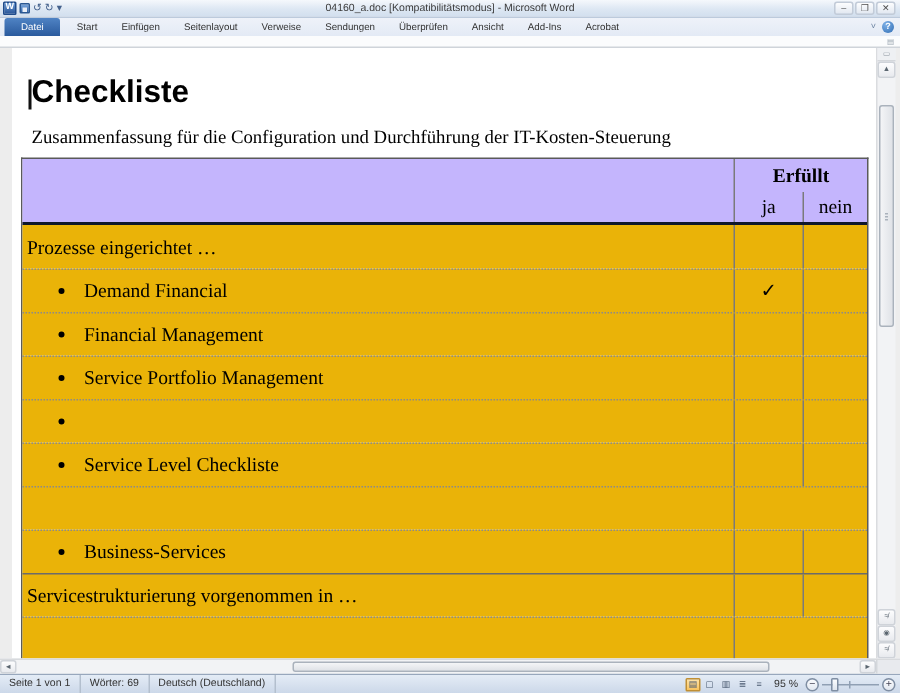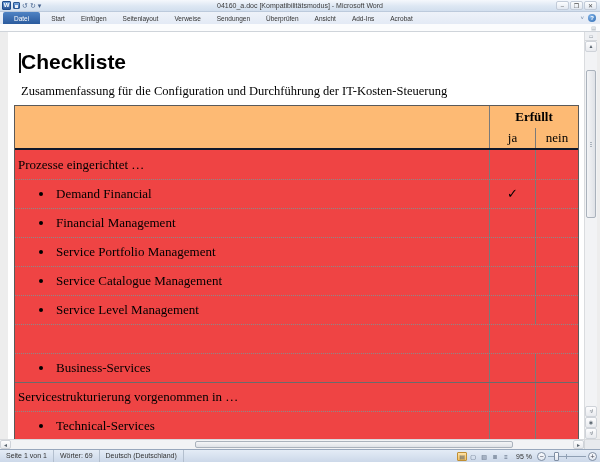--- a/index.html
+++ b/index.html
@@ -32,26 +32,26 @@
 
   
   .docarea{flex:1 1 auto;position:relative;background:#ededed;overflow:hidden;}
   .page{position:absolute;left:8px;top:0;width:576px;height:100%;background:#fff;}
   .cursorbar{position:absolute;left:11px;top:21px;width:1.5px;height:20px;background:#111;}
   .heading{position:absolute;left:13px;top:18px;font-size:21px;font-weight:bold;color:#000000;letter-spacing:0;}
   .subtitle{position:absolute;left:13px;top:52px;font-family:"Liberation Serif",serif;font-size:12.5px;color:#000;}
 
   
   .tbl{position:absolute;left:6px;top:73px;width:565px;border:1px solid #5a5a5a;border-bottom:none;background:#fff;}
-  .hrow{display:grid;grid-template-columns:475px 46px 42px;height:22px;background:#fdba74;}
+  .hrow{display:grid;grid-template-columns:475px 46px 42px;height:22px;background:#c4b5fd;}
   .hrow.second{border-bottom:2px solid #0f172a;}
   .hcell{display:flex;align-items:center;justify-content:center;font-family:"Liberation Serif",serif;font-size:13px;color:#000;}
   .hcell.group{grid-column:2/4;font-weight:bold;}
   .cb{border-right:1px solid #7a7a7a;}
-  .brow{display:grid;grid-template-columns:475px 46px 42px;height:29px;background:#ef4444;}
+  .brow{display:grid;grid-template-columns:475px 46px 42px;height:29px;background:#eab308;}
   .brow.bullet{border-top:1px dotted #8a8a8a;}
   .brow.section{border-top:1px solid #6b6b6b;}
   .brow.section:first-child{border-top:none;}
   .cell-label{display:flex;align-items:center;font-family:"Liberation Serif",serif;font-size:13px;color:#000;border-right:1px solid #7a7a7a;overflow:hidden;}
   .section .cell-label{padding-left:3px;}
   .dot{display:none;width:4px;height:4px;background:#000;border-radius:50%;margin:0 13px 0 24px;flex:0 0 auto;}
   .bullet .dot{display:block;}
   .cell-ja,.cell-nein{display:flex;align-items:center;justify-content:center;font-family:"Liberation Serif",serif;font-size:13px;color:#000;}
   .cell-ja{border-right:1px solid #7a7a7a;}
 
@@ -175,29 +175,28 @@
     <div class="cell-label">
       <span class="dot"></span>
       <span class="txt">Service Portfolio Management</span>
     </div>
     <div class="cell-ja"></div>
     <div class="cell-nein"></div>
   </div>
             <div class="brow bullet">
     <div class="cell-label">
       <span class="dot"></span>
-      <span class="txt">Service Catalogue Management</span>
-    </div>
-    <div class="cell-ja"></div>
-    <div class="cell-nein"></div>
-  </div>
-            <div class="brow bullet">
-    <div class="cell-label">
-      <span class="dot"></span>
-      <span class="txt">Service Level Management</span>
+    </div>
+    <div class="cell-ja"></div>
+    <div class="cell-nein"></div>
+  </div>
+            <div class="brow bullet">
+    <div class="cell-label">
+      <span class="dot"></span>
+      <span class="txt">Service Level Checkliste</span>
     </div>
     <div class="cell-ja"></div>
     <div class="cell-nein"></div>
   </div>
             <div class="brow bullet">
     <div class="cell-ja"></div>
     <div class="cell-nein"></div>
   </div>
             <div class="brow bullet">
     <div class="cell-label">
@@ -209,24 +208,20 @@
   </div>
             <div class="brow section">
     <div class="cell-label">
 
       <span class="txt">Servicestrukturierung vorgenommen in …</span>
     </div>
     <div class="cell-ja"></div>
     <div class="cell-nein"></div>
   </div>
             <div class="brow bullet">
-    <div class="cell-label">
-      <span class="dot"></span>
-      <span class="txt">Technical-Services</span>
-    </div>
     <div class="cell-ja"></div>
     <div class="cell-nein"></div>
   </div>
           </div>
       </div>
     </div>
 
     <div class="vscroll">
       <div class="rulertog">▭</div>
       <div class="vbtn">▲</div>

